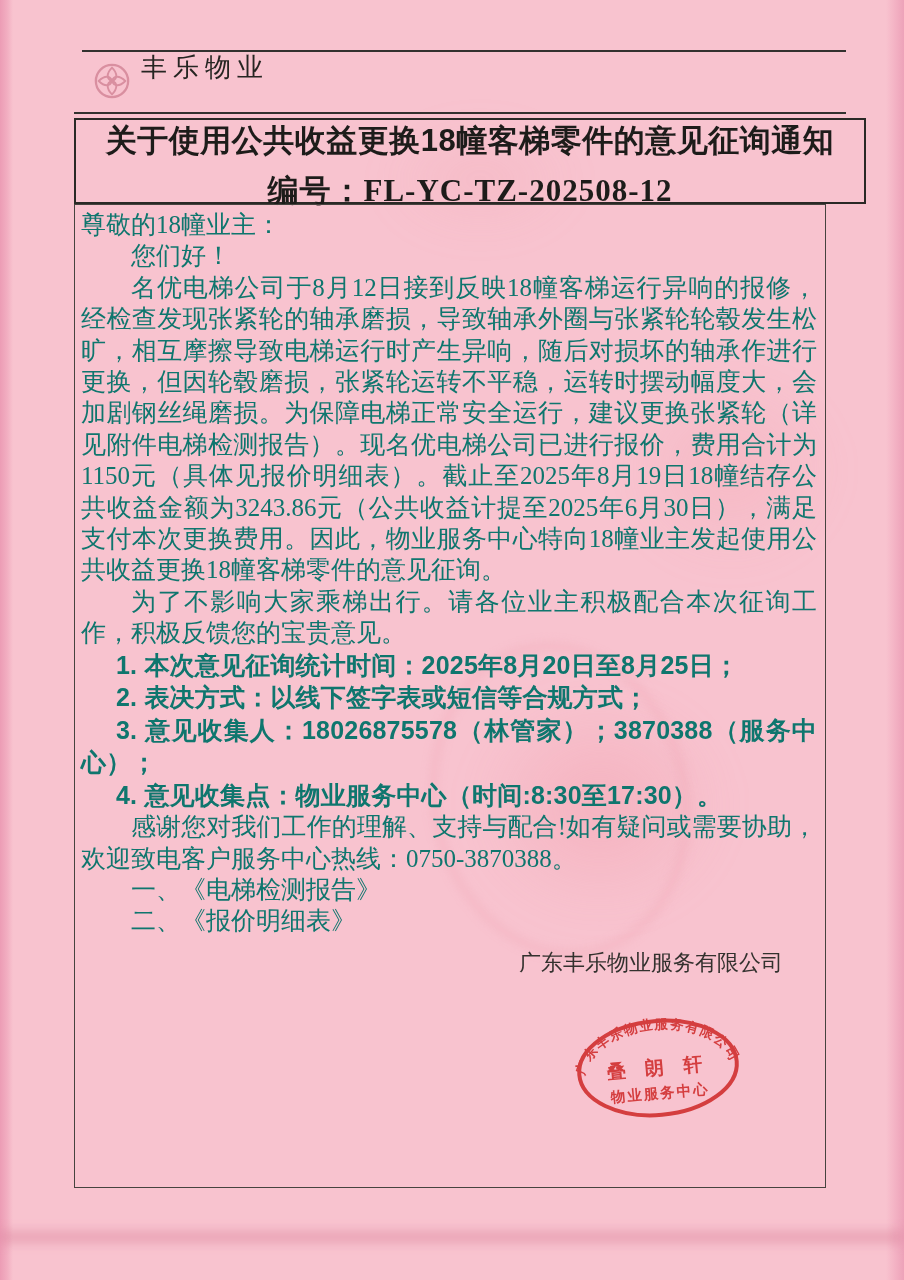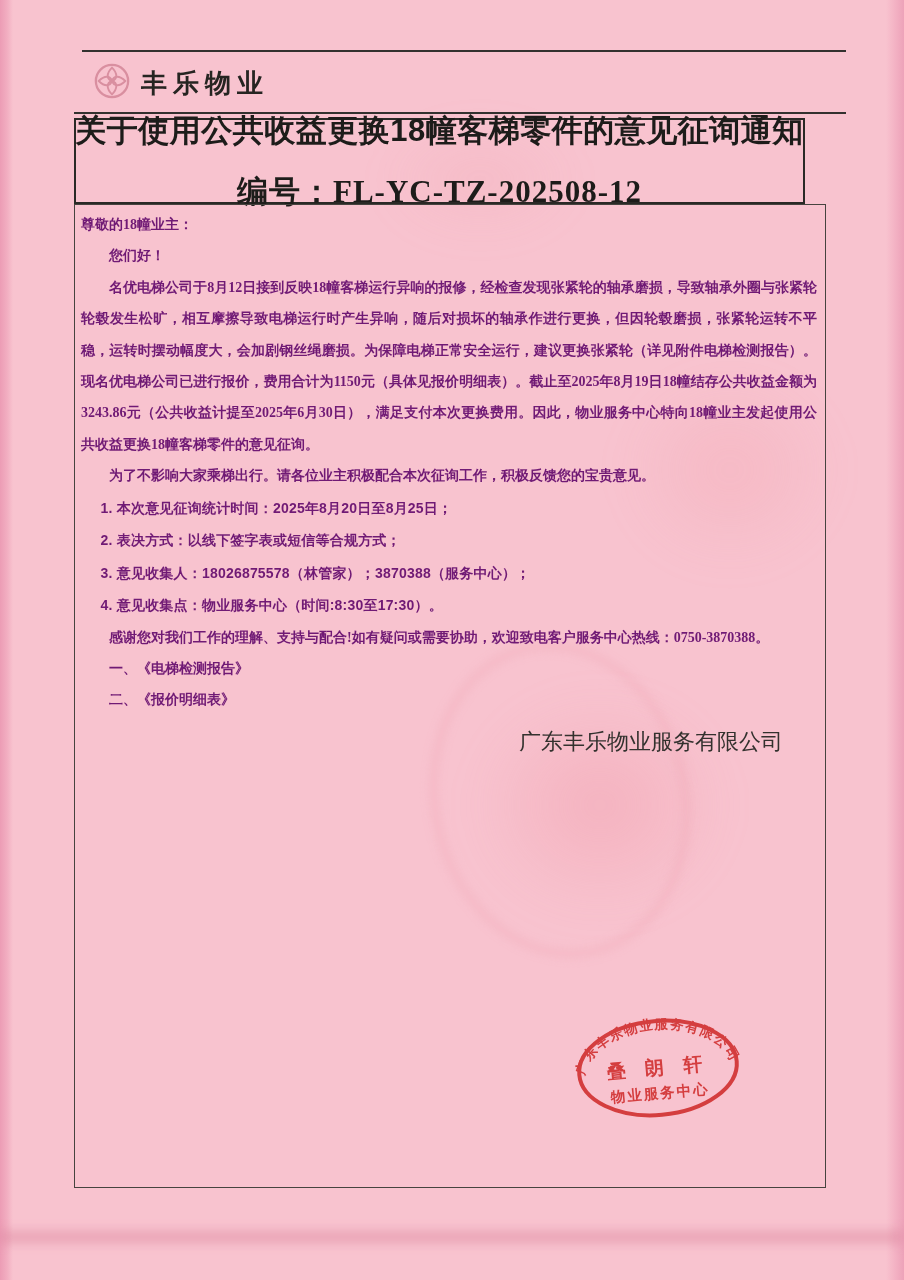--- a/index.html
+++ b/index.html
@@ -25,40 +25,40 @@
            background:radial-gradient(rgba(240,150,160,.22),transparent 70%);}
   .blob.b3{left:380px;top:120px;width:200px;height:120px;
            background:radial-gradient(rgba(240,150,160,.16),transparent 70%);}
 
   .rule{position:absolute;background:#33312f;height:2px;}
   .rule.top{left:82px;top:50px;width:764px;}
   .rule.mid{left:74px;top:112px;width:772px;}
 
   
   .logo{position:absolute;left:93px;top:62px;width:38px;height:38px;}
-  .brand{position:absolute;left:141px;top:66px;font-size:26px;font-weight:bold;
+  .brand{position:absolute;left:141px;top:50px;font-size:26px;font-weight:normal;
          letter-spacing:6px;color:#262522;font-family:"Liberation Serif",serif;}
   .validity{position:absolute;right:60px;top:93px;font-size:14.5px;color:#23221f;
             letter-spacing:.5px;}
 
   
-  .title-box{position:absolute;left:74px;top:118px;width:731px;height:86px;
+  .title-box{position:absolute;left:74px;top:118px;width:792px;height:86px;
              border:2.5px solid #2a2926;display:flex;flex-direction:column;
-             justify-content:center;align-items:center;box-sizing:border-box;}
+             align-items:center;box-sizing:border-box;}
   .title-line1{font-family:"Liberation Sans",sans-serif;font-weight:bold;
                font-size:31px;letter-spacing:.5px;color:#1d1c1a;white-space:nowrap;}
   .title-line2{font-family:"Liberation Serif",serif;font-weight:bold;
-               font-size:31px;letter-spacing:1px;color:#1d1c1a;margin-top:19px;white-space:nowrap;}
+               font-size:31px;letter-spacing:1px;color:#1d1c1a;margin-top:8px;white-space:nowrap;}
 
   
   .body-box{position:absolute;left:74px;top:204px;width:752px;height:984px;
             border:1.6px solid #46433f;box-sizing:border-box;
             padding:4px 8px 0 6px;}
-  .body-box p{margin:0;font-size:14px;line-height:31.4px;text-align:justify;
-              color:#701a75;font-weight:bold;}
+  .body-box p{margin:0;font-size:25px;line-height:31.4px;text-align:justify;
+              color:#0f766e;}
   .indent{text-indent:2em;}
   .num-item{font-weight:bold;font-family:"Liberation Sans",sans-serif;
             font-size:20.5px;text-indent:1.4em;letter-spacing:.2px;}
   .body-box p.num-item{line-height:32.5px;}
   .att{text-indent:2em;}
 
   
   .signature{margin:8px 34px 0 auto;width:fit-content;text-align:center;}
   .signature div{font-size:22px;line-height:35.5px;color:#33312e;white-space:nowrap;}
 

